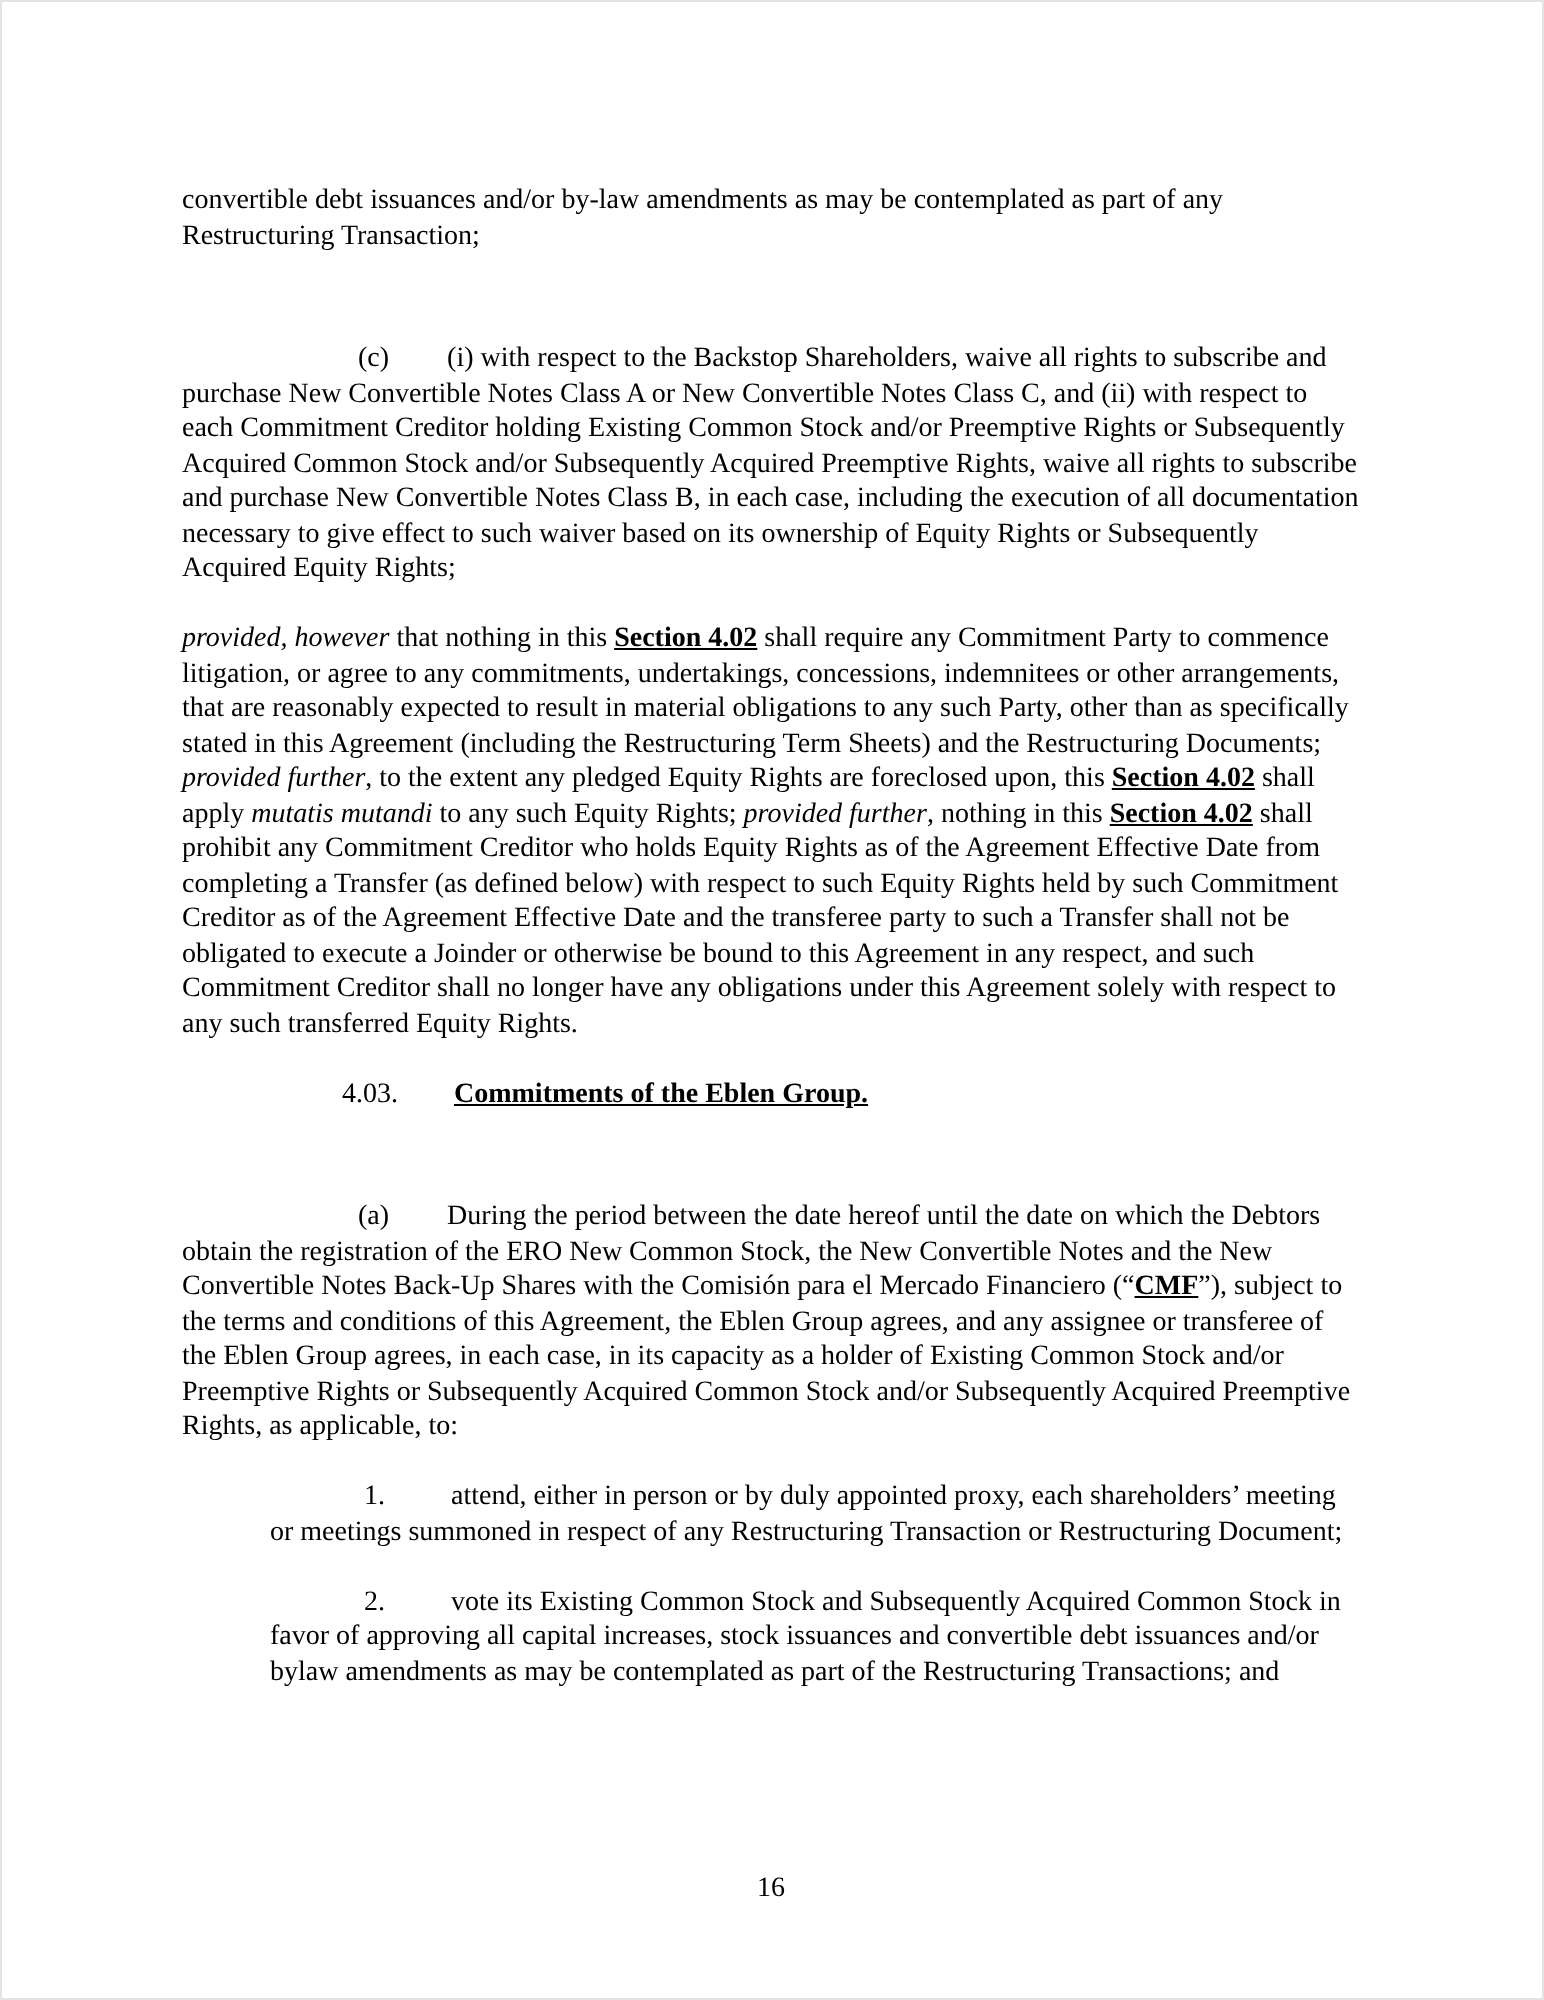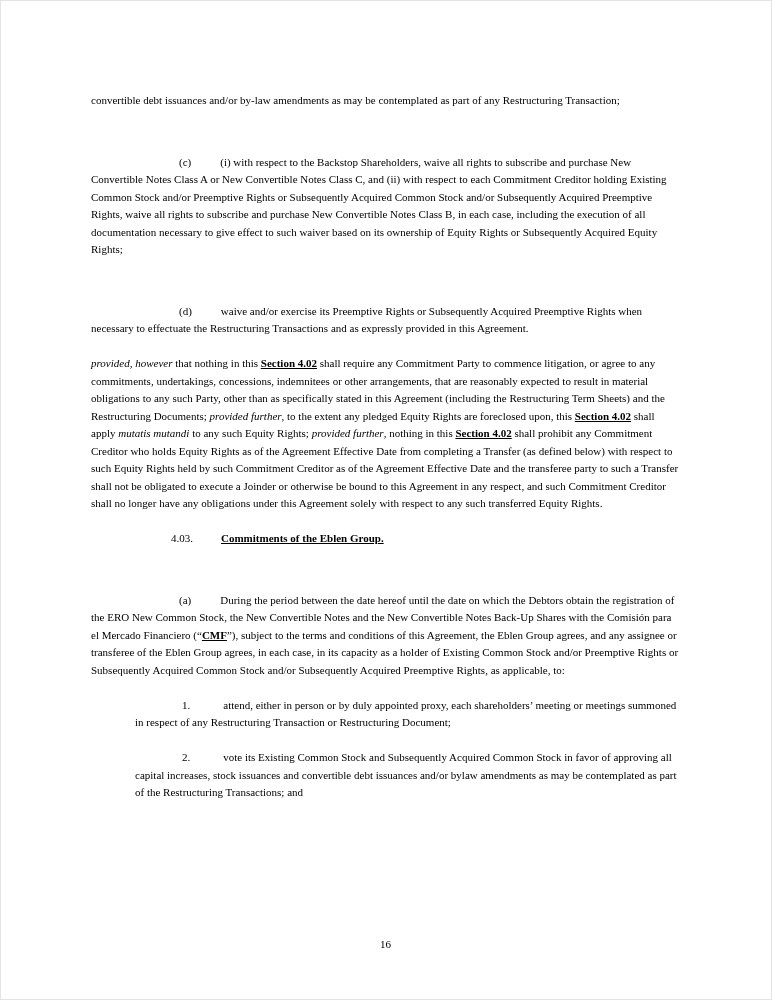--- a/index.html
+++ b/index.html
@@ -8,21 +8,21 @@
     background: #ffffff;
   }
   .page {
     position: relative;
     width: 772px;
     height: 1000px;
     box-sizing: border-box;
     background: #ffffff;
     border: 1px solid #e3e3e3;
     font-family: "Liberation Serif", "DejaVu Serif", serif;
-    font-size: 11px;
+    font-size: 14px;
     line-height: 17.5px;
     color: #000000;
     padding: 91px 90px 0 90px;
     overflow: hidden;
   }
   .para {
     margin: 0 0 17.5px 0;
     text-align: left;
   }
   .style-body   { text-indent: 0; }
@@ -40,21 +40,20 @@
     text-align: center;
   }
 </style>
 </head>
 <body>
 
 <div class="page">
   <div>
       <p class="para style-body"><span class="">convertible debt issuances and/or by-law amendments as may be contemplated as part of any Restructuring Transaction;</span></p>
       <p class="para style-indent"><span class="">(c)</span><span class="tab" style="width: 29px;"></span><span class="">(i) with respect to the Backstop Shareholders, waive all rights to subscribe and purchase New Convertible Notes Class A or New Convertible Notes Class C, and (ii) with respect to each Commitment Creditor holding Existing Common Stock and/or Preemptive Rights or Subsequently Acquired Common Stock and/or Subsequently Acquired Preemptive Rights, waive all rights to subscribe and purchase New Convertible Notes Class B, in each case, including the execution of all documentation necessary to give effect to such waiver based on its ownership of Equity Rights or Subsequently Acquired Equity Rights;</span></p>
-      <p class="para style-indent"><span class="">(d)</span><span class="tab" style="width: 29px;"></span><span class="">waive and/or exercise its Preemptive Rights or Subsequently Acquired Preemptive Rights when necessary to effectuate the Restructuring Transactions and as expressly provided in this Agreement.</span></p>
       <p class="para style-body"><span class="i">provided, however</span><span class=""> that nothing in this </span><span class="u">Section 4.02</span><span class=""> shall require any Commitment Party to commence litigation, or agree to any commitments, undertakings, concessions, indemnitees or other arrangements, that are reasonably expected to result in material obligations to any such Party, other than as specifically stated in this Agreement (including the Restructuring Term Sheets) and the Restructuring Documents; </span><span class="i">provided further</span><span class="">, to the extent any pledged Equity Rights are foreclosed upon, this </span><span class="u">Section 4.02</span><span class=""> shall apply </span><span class="i">mutatis mutandi</span><span class=""> to any such Equity Rights; </span><span class="i">provided further</span><span class="">, nothing in this </span><span class="u">Section 4.02</span><span class=""> shall prohibit any Commitment Creditor who holds Equity Rights as of the Agreement Effective Date from completing a Transfer (as defined below) with respect to such Equity Rights held by such Commitment Creditor as of the Agreement Effective Date and the transferee party to such a Transfer shall not be obligated to execute a Joinder or otherwise be bound to this Agreement in any respect, and such Commitment Creditor shall no longer have any obligations under this Agreement solely with respect to any such transferred Equity Rights.</span></p>
       <p class="para style-heading"><span class="">4.03.</span><span class="tab" style="width: 28px;"></span><span class="u">Commitments of the Eblen Group.</span></p>
       <p class="para style-indent"><span class="">(a)</span><span class="tab" style="width: 29px;"></span><span class="">During the period between the date hereof until the date on which the Debtors obtain the registration of the ERO New Common Stock, the New Convertible Notes and the New Convertible Notes Back-Up Shares with the Comisión para el Mercado Financiero (“</span><span class="u">CMF</span><span class="">”), subject to the terms and conditions of this Agreement, the Eblen Group agrees, and any assignee or transferee of the Eblen Group agrees, in each case, in its capacity as a holder of Existing Common Stock and/or Preemptive Rights or Subsequently Acquired Common Stock and/or Subsequently Acquired Preemptive Rights, as applicable, to:</span></p>
       <p class="para style-list"><span class="">1.</span><span class="tab" style="width: 33px;"></span><span class="">attend, either in person or by duly appointed proxy, each shareholders’ meeting or meetings summoned in respect of any Restructuring Transaction or Restructuring Document;</span></p>
       <p class="para style-list"><span class="">2.</span><span class="tab" style="width: 33px;"></span><span class="">vote its Existing Common Stock and Subsequently Acquired Common Stock in favor of approving all capital increases, stock issuances and convertible debt issuances and/or bylaw amendments as may be contemplated as part of the Restructuring Transactions; and</span></p>
     </div>
   <div class="page-number">16</div>
 </div>
 
 </body></html>

